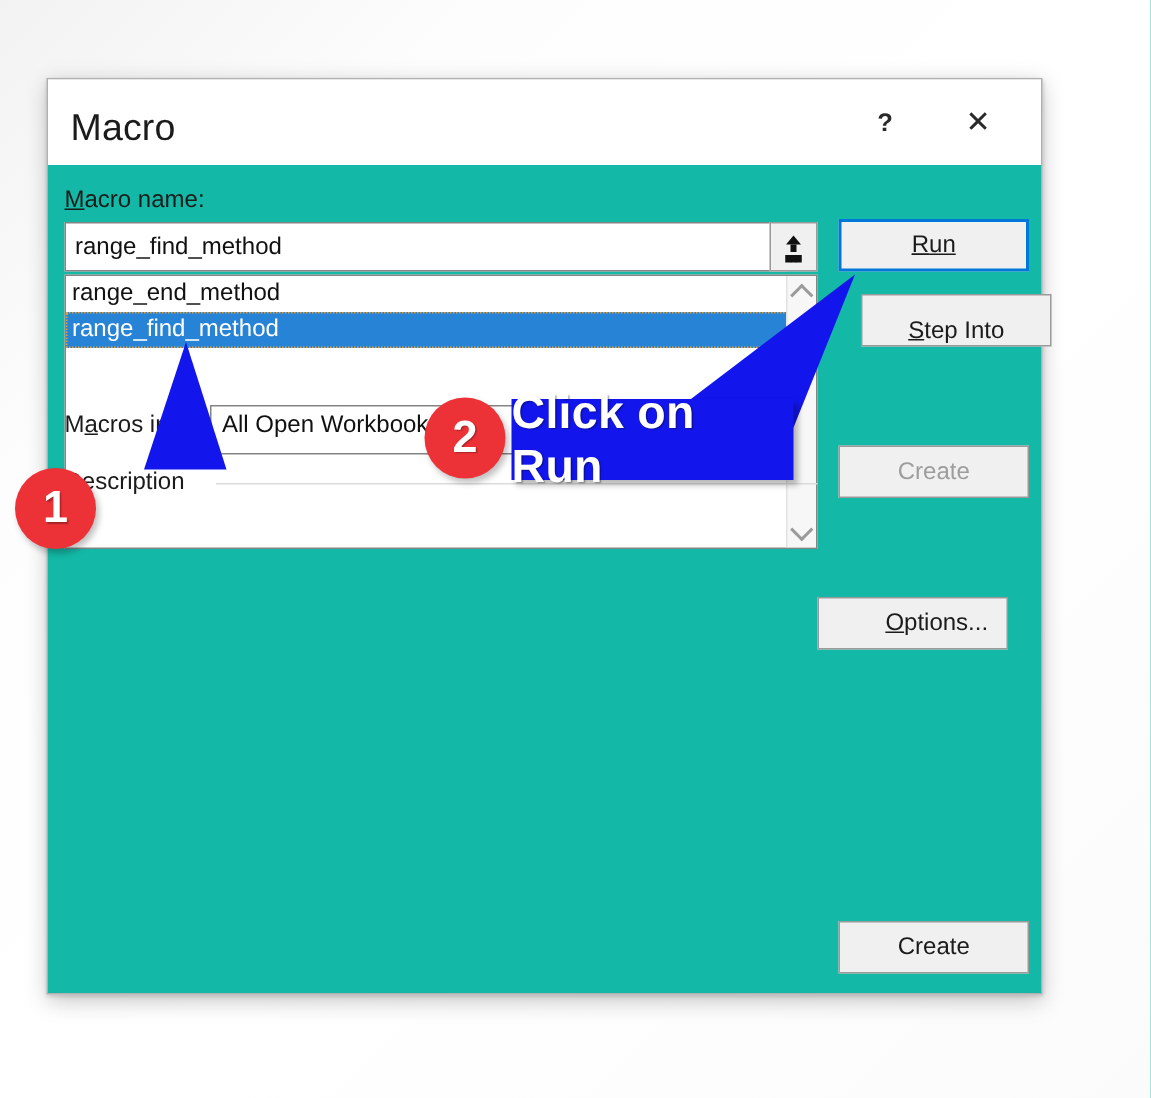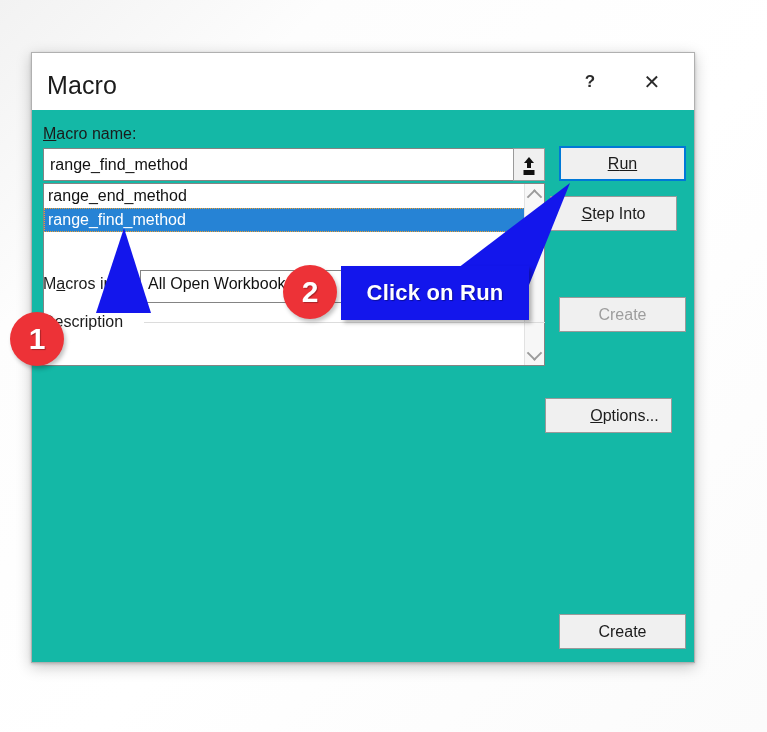--- a/index.html
+++ b/index.html
@@ -260,39 +260,39 @@
     justify-content: center;
     cursor: default;
   }
   .btn u { text-decoration: underline; }
   .btn.disabled { color: #9d9d9d; }
   .btn.focused {
     border: 2px solid #0078d7;
     text-decoration: underline;
   }
   .btn-run      { left: 527px; top: 36px; }
-  .btn-stepinto { left: 518px; top: 86px; }
+  .btn-stepinto { left: 542px; top: 86px; align-items: flex-end; }
   .btn-edit     { left: 527px; top: 137px; }
   .btn-create   { left: 527px; top: 187px; }
   .btn-delete   { left: 527px; top: 238px; }
   .btn-options  { left: 513px; top: 288px; padding-left: 32px; }
   .btn-cancel   { left: 527px; top: 504px; }
 
   
   .anno-layer {
     position: absolute;
     inset: 0;
     pointer-events: none;
   }
   .callout-box {
     position: absolute;
     background: #1316ec;
     color: #ffffff;
     font-weight: bold;
-    font-size: 22px;
+    font-size: 31px;
     display: flex;
     align-items: center;
     justify-content: center;
     box-shadow: 3px 3px 4px rgba(0,0,0,0.28);
     letter-spacing: 0.2px;
     text-shadow: 1px 1px 1px rgba(0,0,0,0.35);
   }
   .callout-1 { left: 63px; top: 313px; width: 171px; height: 52px; }
   .callout-2 { left: 341px; top: 266px; width: 188px; height: 54px; }
 

